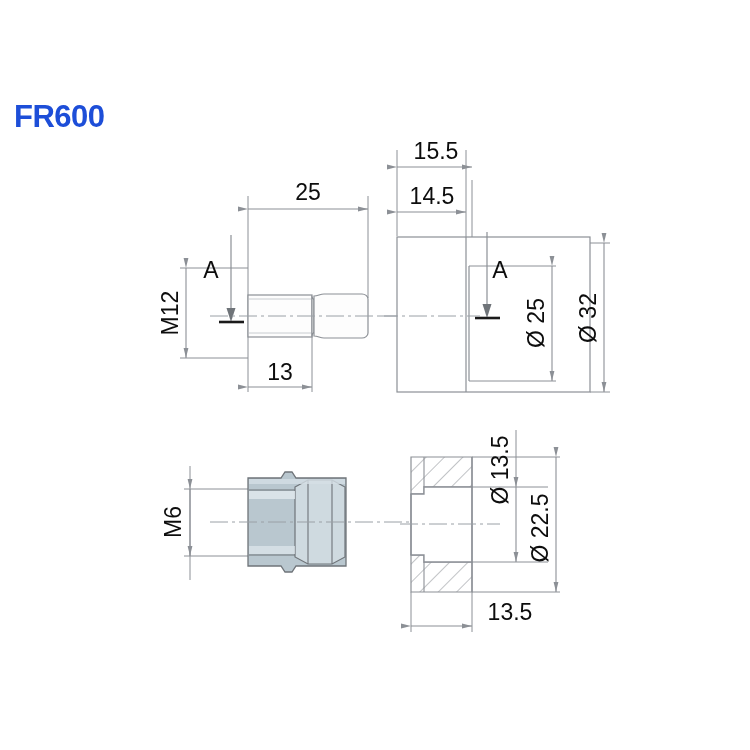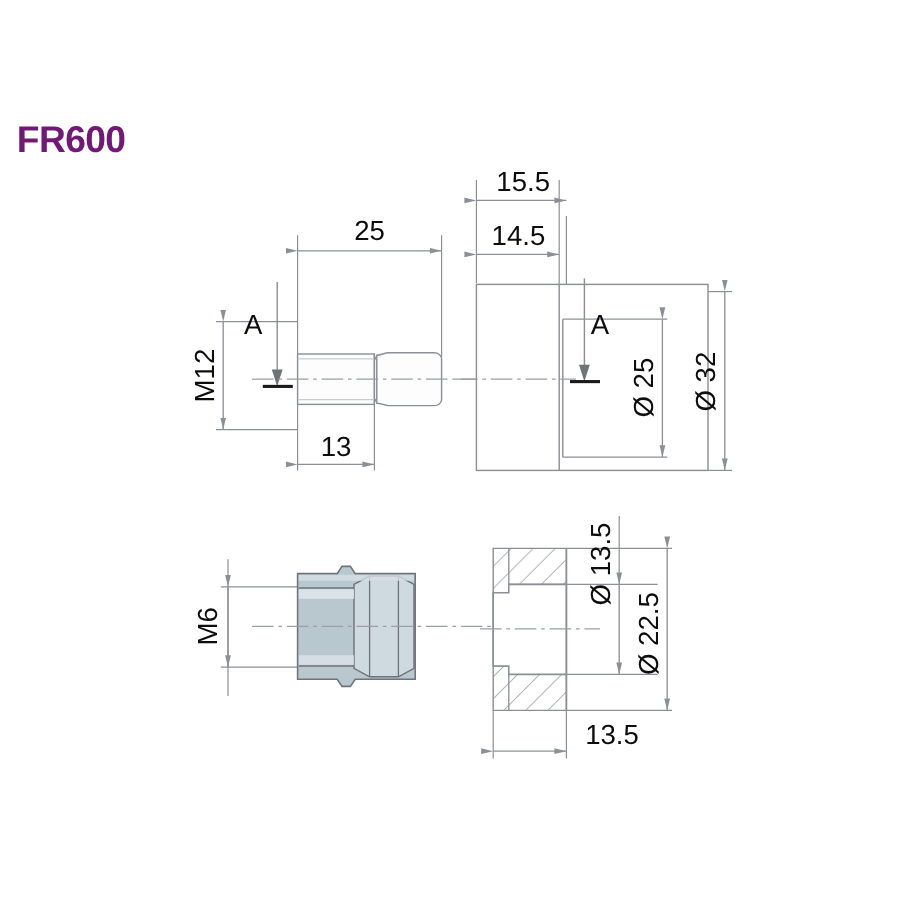--- a/index.html
+++ b/index.html
@@ -20,21 +20,21 @@
     background: #ffffff;
   }
   #title-label {
     position: absolute;
     left: 14px;
     top: 101px;
     font-family: "Liberation Sans", sans-serif;
     font-size: 31px;
     font-weight: bold;
     letter-spacing: -0.5px;
-    color: #701a75;
+    color: #1d4ed8;
     line-height: 1;
     white-space: nowrap;
   }
   svg.drawing {
     position: absolute;
     left: 0;
     top: 0;
     width: 750px;
     height: 750px;
   }

